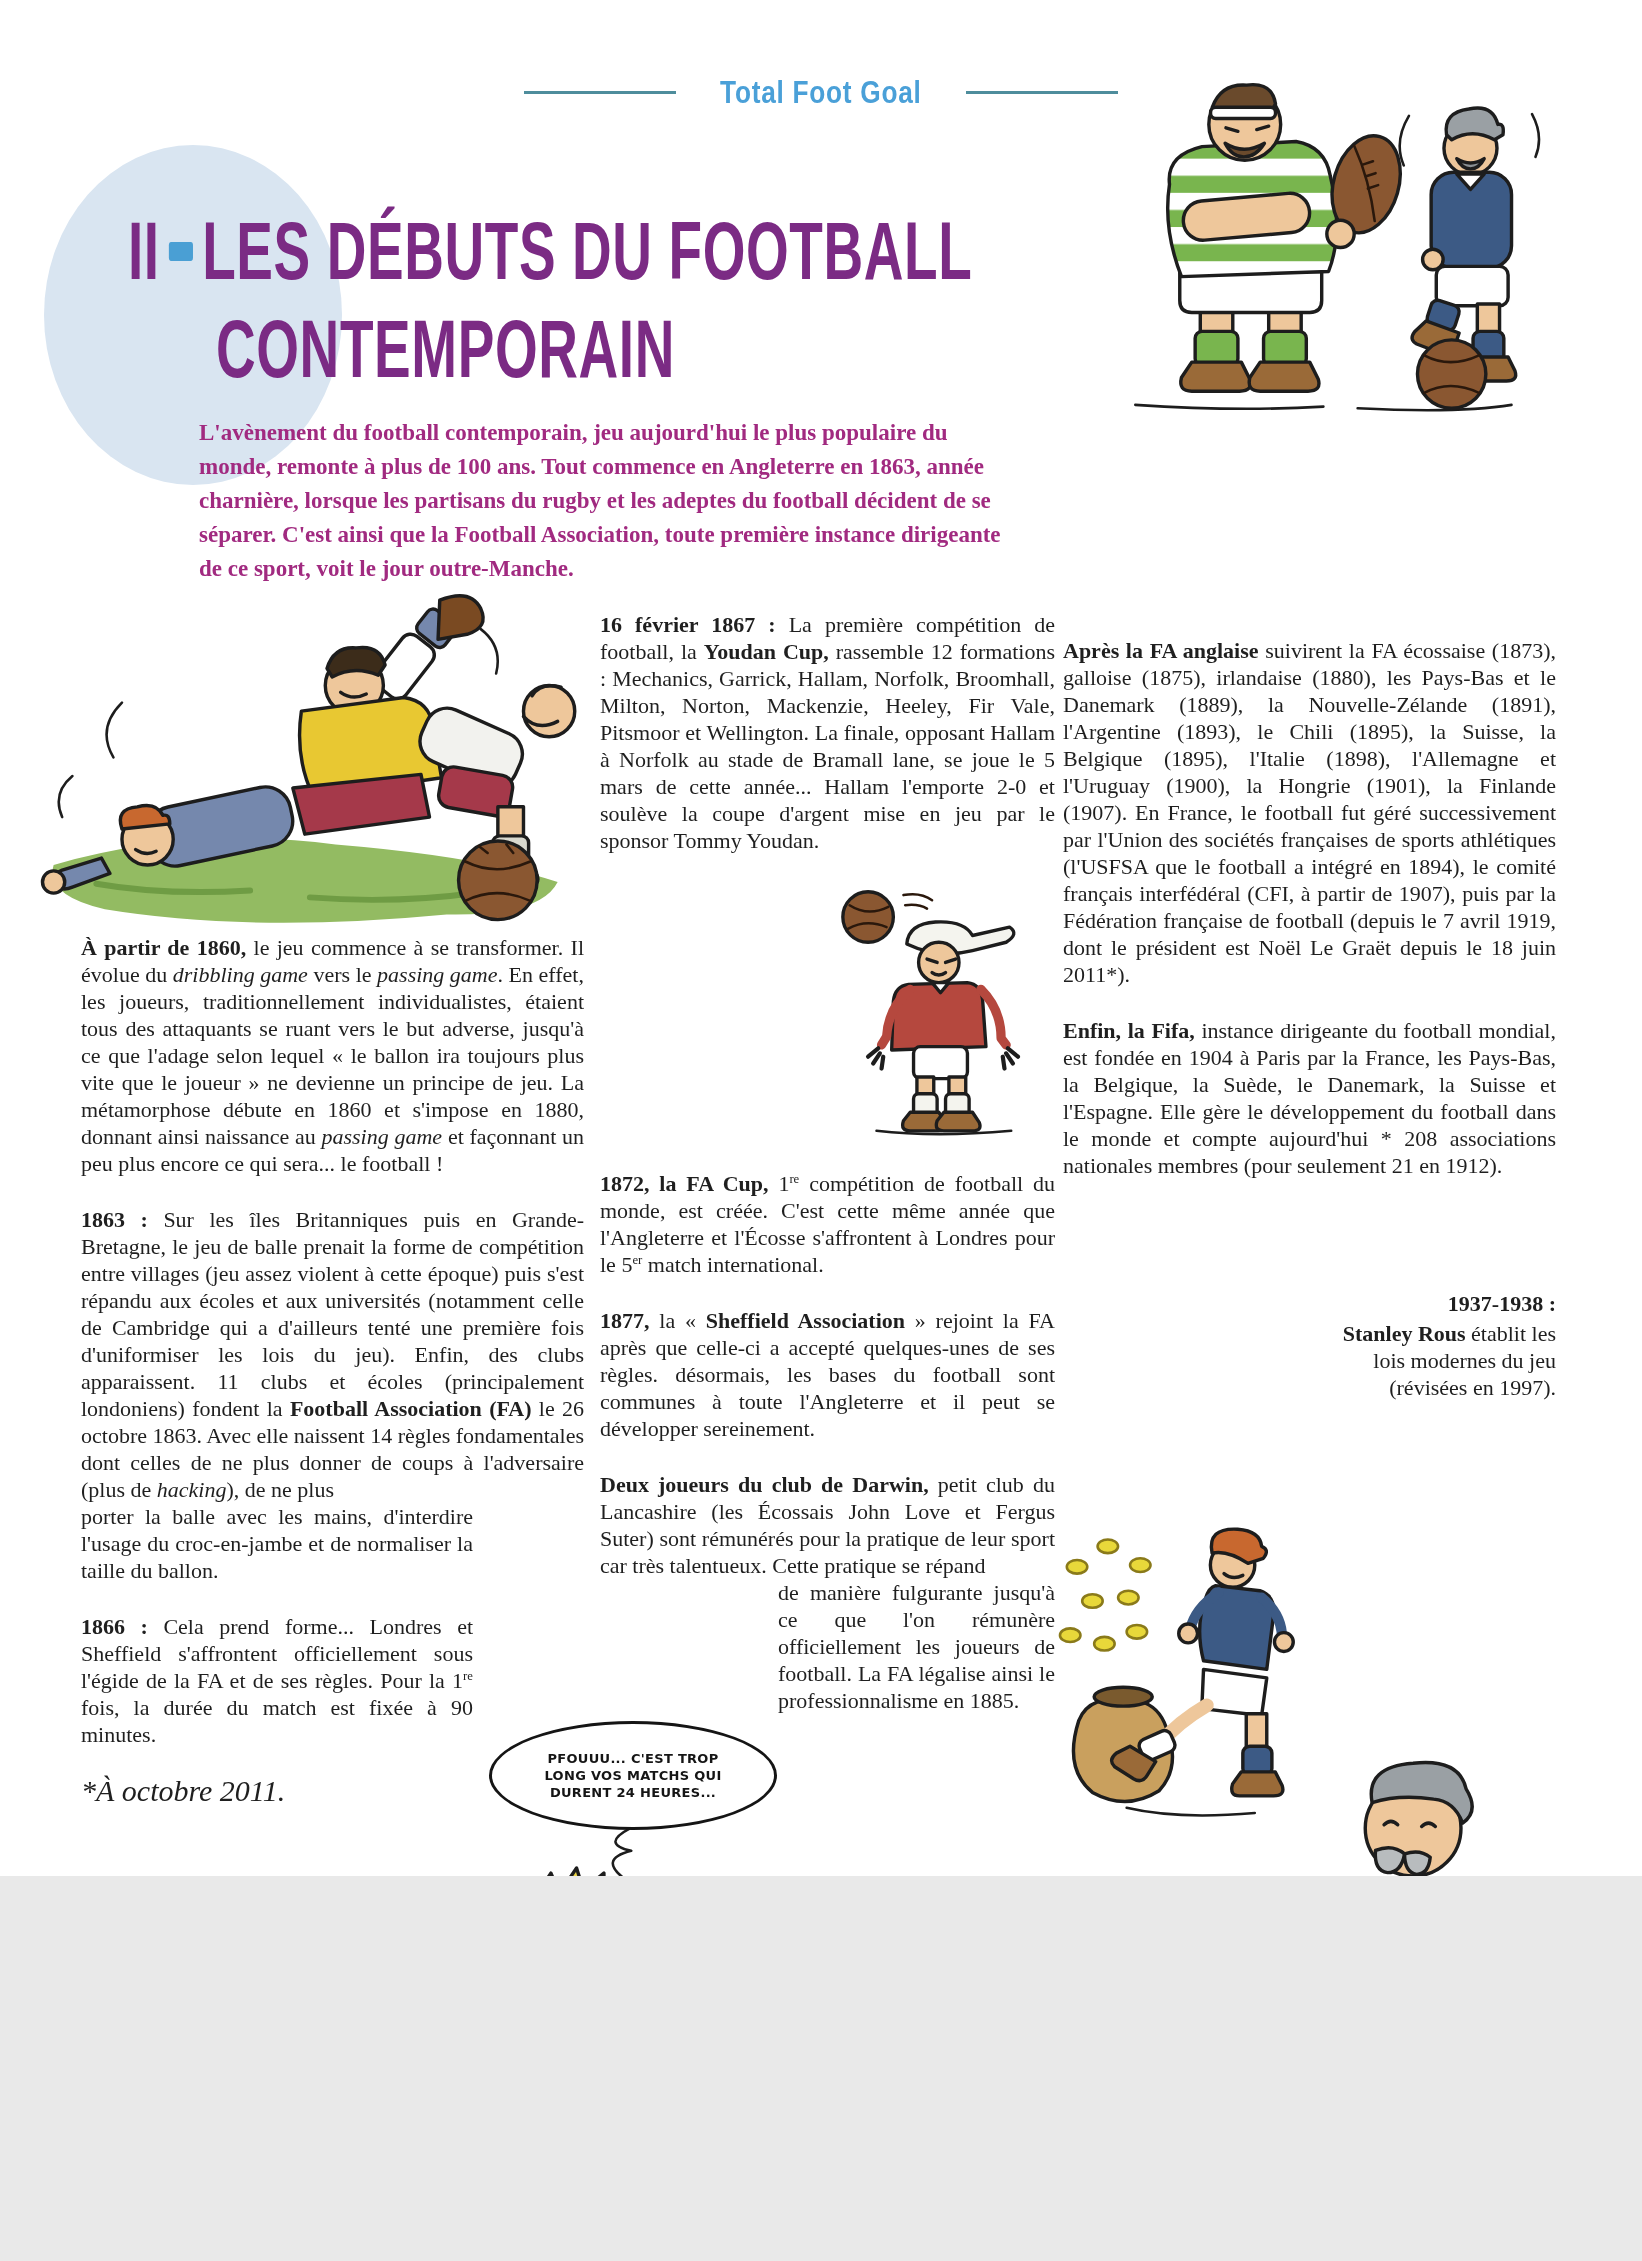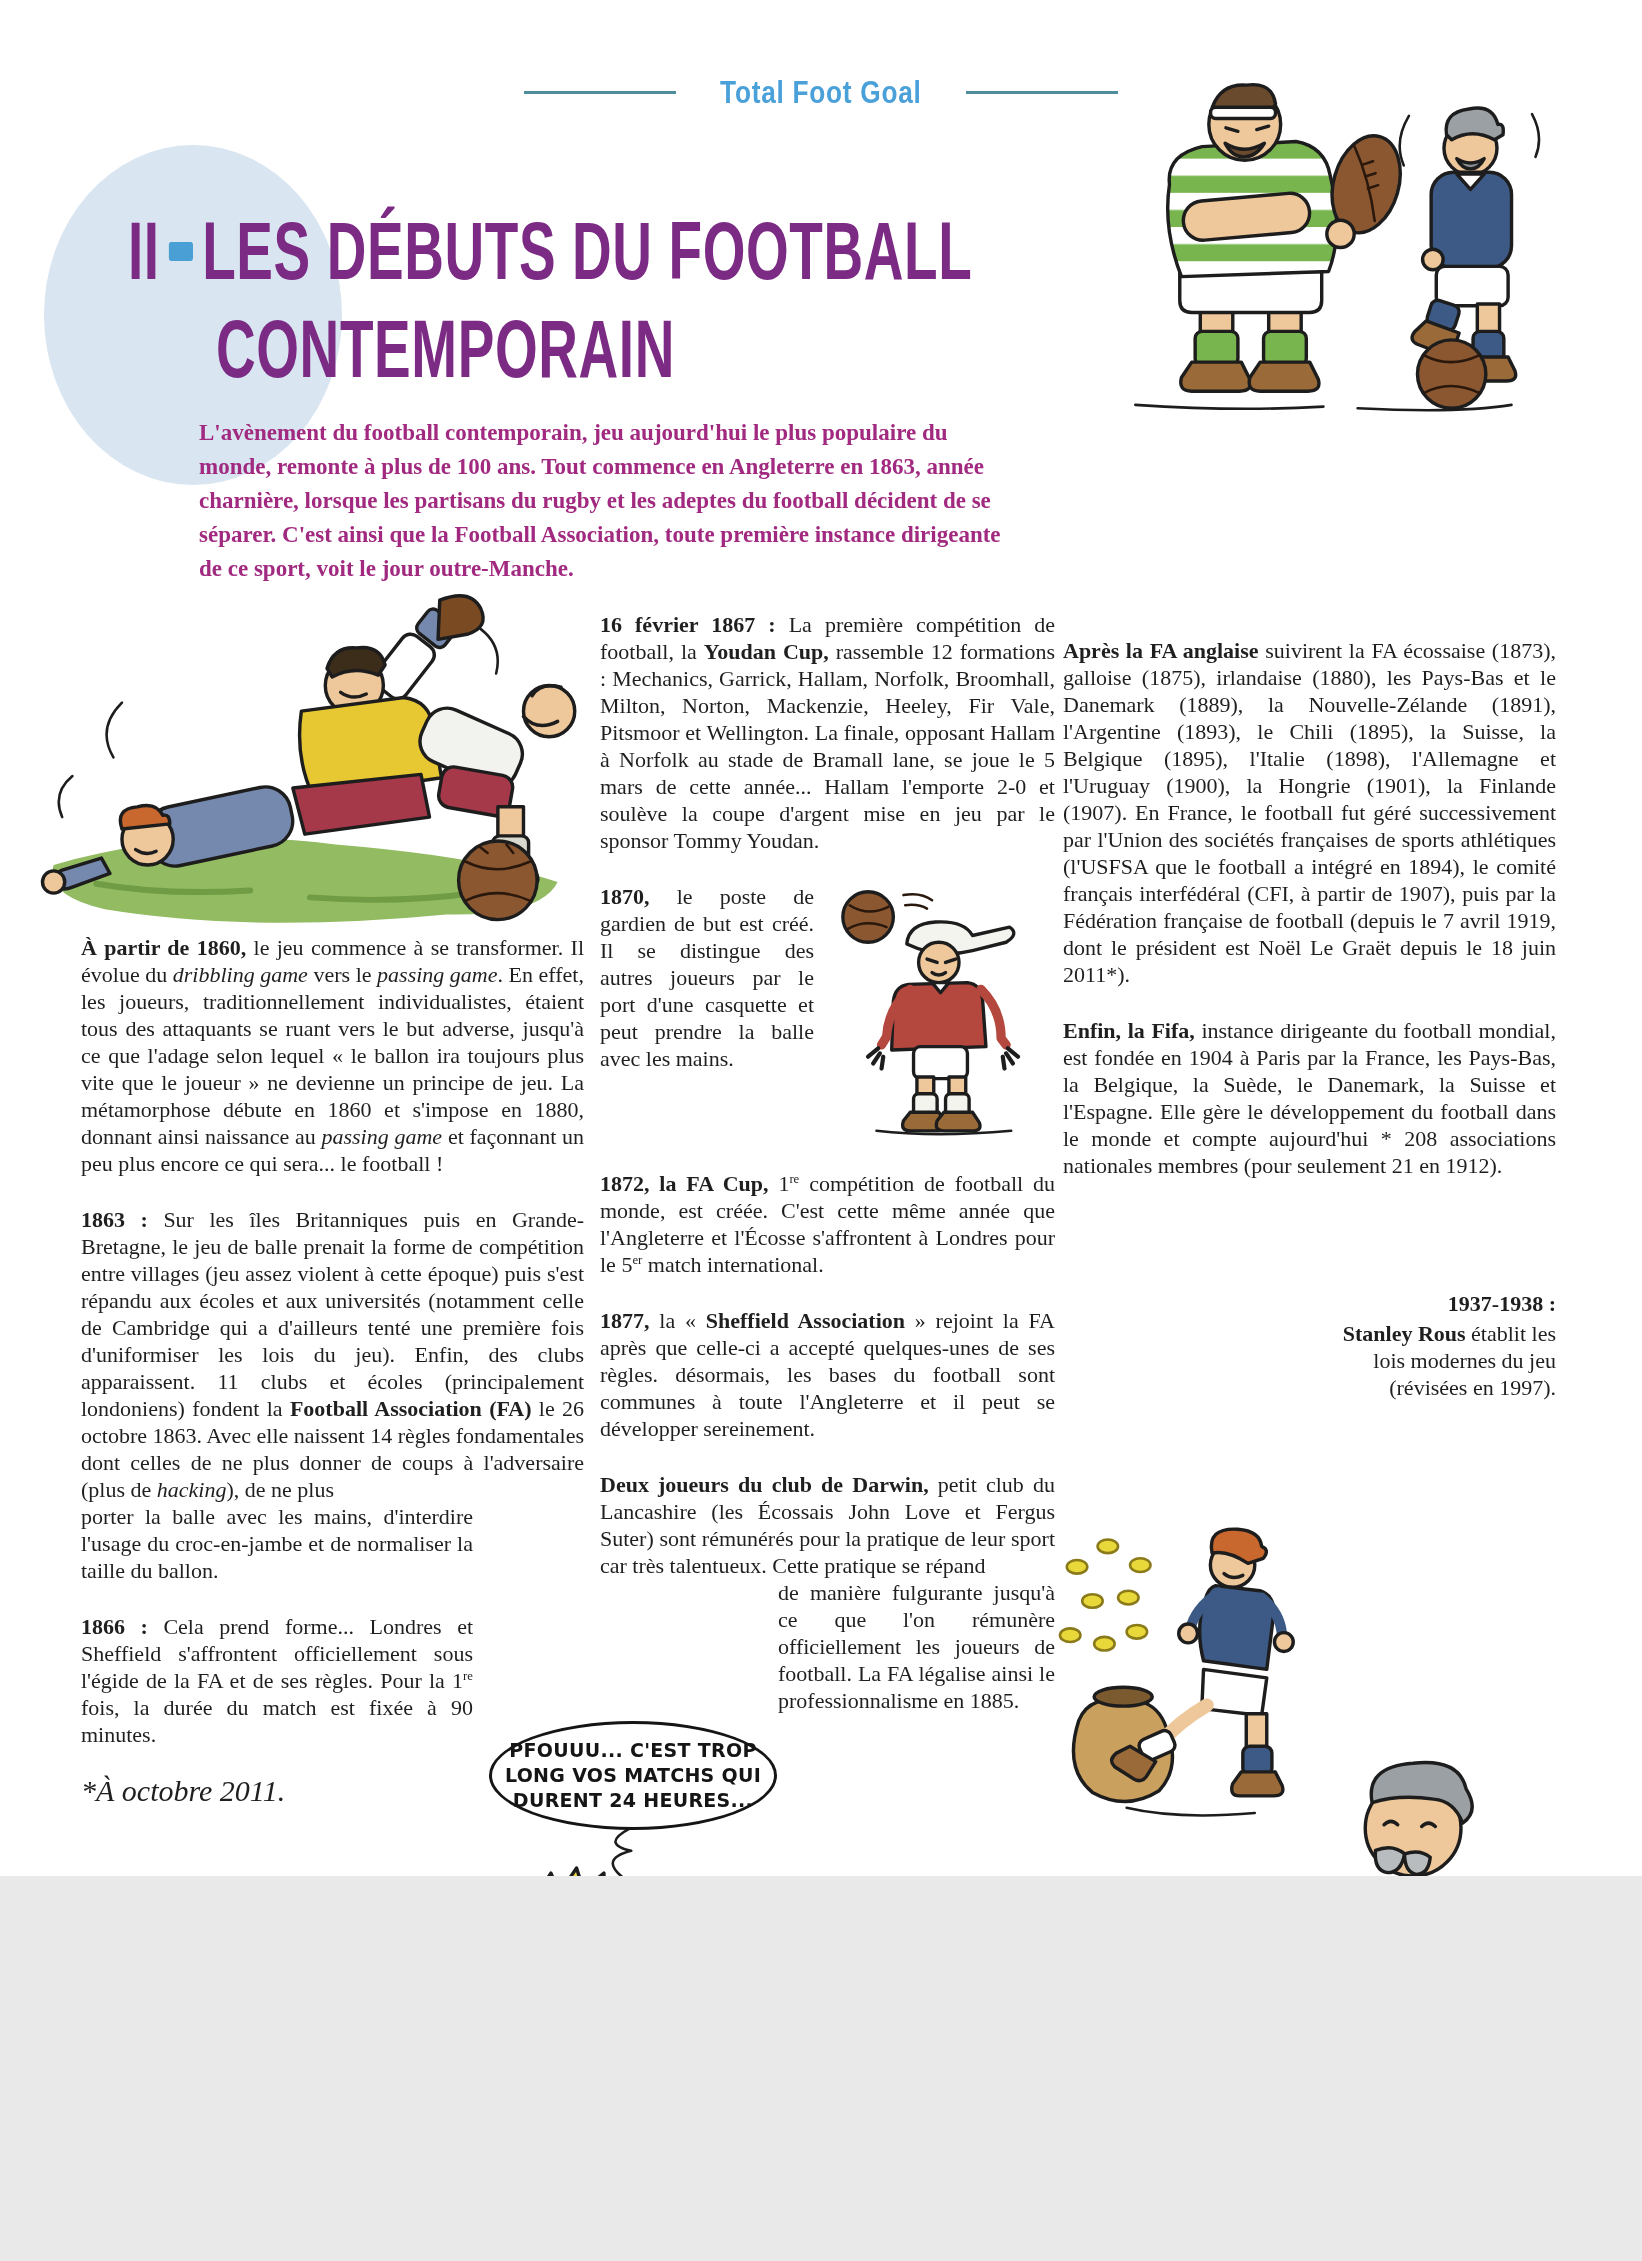--- a/index.html
+++ b/index.html
@@ -50,21 +50,21 @@
   #fig-topright { left:1084px; top:56px;  width:466px; height:372px; }
   #fig-tackle   { left:19px;   top:583px; width:569px; height:346px; }
   #fig-money    { left:1048px; top:1464px; width:282px; height:368px; }
   #fig-duo      { left:462px;  top:1721px; width:389px; height:421px; }
   #fig-desk     { left:900px; top:1700px; width:710px; height:547px; }
   .fig svg { width:100%; height:100%; display:block; }
 
   .bubble { position:absolute; left:27px; top:0; width:282px; height:103px; background:#fff;
             border:3.4px solid #151515; border-radius:50%; display:flex; flex-direction:column;
             align-items:center; justify-content:center; font-family:"DejaVu Sans",sans-serif;
-            font-weight:bold; font-size:19px; line-height:1.32; color:#151515; z-index:3;
+            font-weight:bold; font-size:13px; line-height:1.32; color:#151515; z-index:3;
             text-align:center; letter-spacing:0.3px; }
   .duo-svg { position:absolute; left:0; top:104px; width:389px; height:315px; }
   .duo-svg svg { width:100%; height:100%; display:block; }
 
   .pagenum { position:absolute; left:0; right:0; top:2164px; text-align:center;
              font-family:"DejaVu Sans",sans-serif; font-weight:bold; font-size:26.5px;
              color:#141414; letter-spacing:2.6px; z-index:2; }
 </style>
 </head>
 <body>
@@ -197,21 +197,20 @@
             <rect x="108" y="228" width="20" height="34" fill="#eec79b"></rect>
             <rect x="146" y="228" width="20" height="34" fill="#eec79b"></rect>
             <rect x="104" y="248" width="28" height="26" rx="6" fill="#f4f4ee"></rect>
             <rect x="142" y="248" width="28" height="26" rx="6" fill="#f4f4ee"></rect>
             <path d="M100 270 h34 l8 12 q4 10 -8 10 h-34 q-12 0 -8 -12 z" fill="#9a6a38"></path>
             <path d="M140 270 h34 l8 12 q4 10 -8 10 h-34 q-12 0 -8 -12 z" fill="#9a6a38"></path>
             <path d="M60 292 q70 8 160 0" fill="none" stroke-width="3"></path>
           </g>
         </svg>
       </span>
-      <span><b>1870, </b><span>le poste de gardien de but est créé. Il se distingue des autres joueurs par le port d'une casquette et peut prendre la balle avec les mains.</span></span>
     </p>
     <p><b>1872, la FA Cup, </b><span>1</span><sup>re</sup><span> compétition de football du monde, est créée. C'est cette même année que l'Angleterre et l'Écosse s'affrontent à Londres pour le 5</span><sup>er</sup><span> match international.</span></p>
     <p><b>1877, </b><span>la « </span><b>Sheffield Association</b><span> » rejoint la FA après que celle-ci a accepté quelques-unes de ses règles. désormais, les bases du football sont communes à toute l'Angleterre et il peut se développer sereinement.</span></p>
     <p class="tight"><b>Deux joueurs du club de Darwin, </b><span>petit club du Lancashire (les Écossais John Love et Fergus Suter) sont rémunérés pour la pratique de leur sport car très talentueux. Cette pratique se répand</span></p>
     <p class="cont indent"><span>de manière fulgurante jusqu'à ce que l'on rémunère officiellement les joueurs de football. La FA légalise ainsi le professionnalisme en 1885.</span></p>
   </div>
 
   <div class="col" id="col-right">
     <p><b>Après la FA anglaise </b><span>suivirent la FA écossaise (1873), galloise (1875), irlandaise (1880), les Pays-Bas et le Danemark (1889), la Nouvelle-Zélande (1891), l'Argentine (1893), le Chili (1895), la Suisse, la Belgique (1895), l'Italie (1898), l'Allemagne et l'Uruguay (1900), la Hongrie (1901), la Finlande (1907). En France, le football fut géré successivement par l'Union des sociétés françaises de sports athlétiques (l'USFSA que le football a intégré en 1894), le comité français interfédéral (CFI, à partir de 1907), puis par la Fédération française de football (depuis le 7 avril 1919, dont le président est Noël Le Graët depuis le 18 juin 2011*).</span></p>
     <p><b>Enfin, la Fifa, </b><span>instance dirigeante du football mondial, est fondée en 1904 à Paris par la France, les Pays-Bas, la Belgique, la Suède, le Danemark, la Suisse et l'Espagne. Elle gère le développement du football dans le monde et compte aujourd'hui * 208 associations nationales membres (pour seulement 21 en 1912).</span></p>

